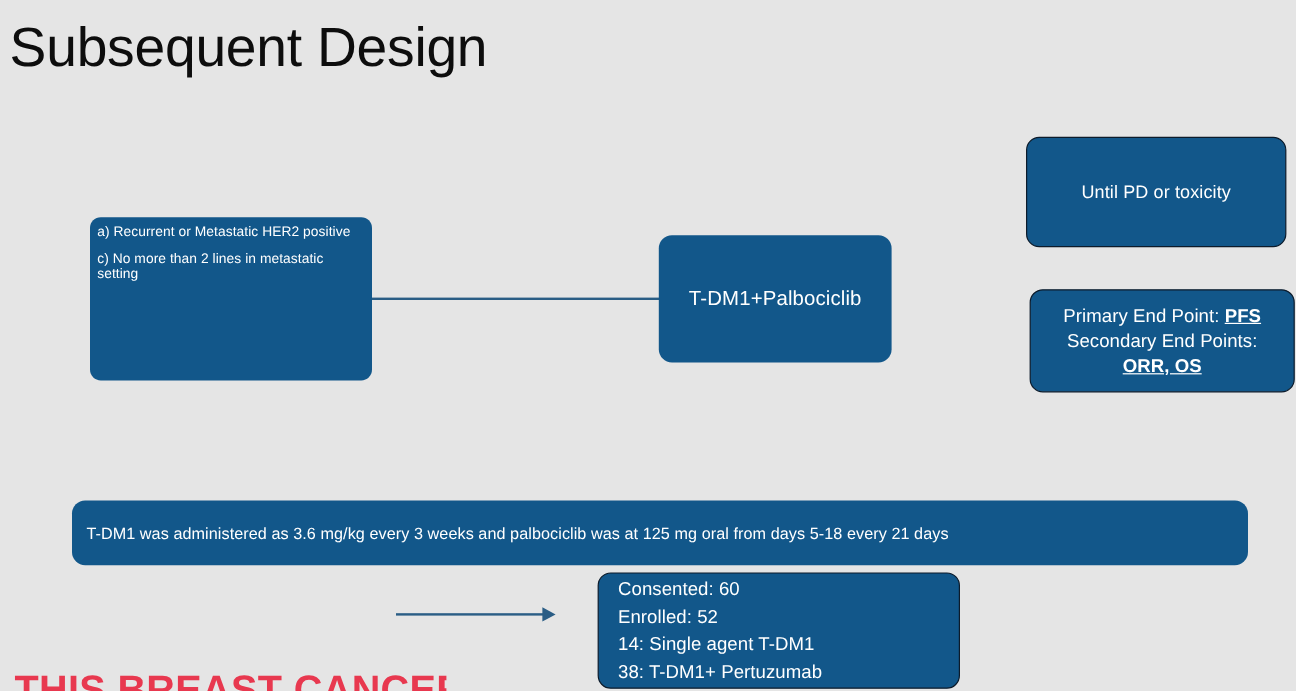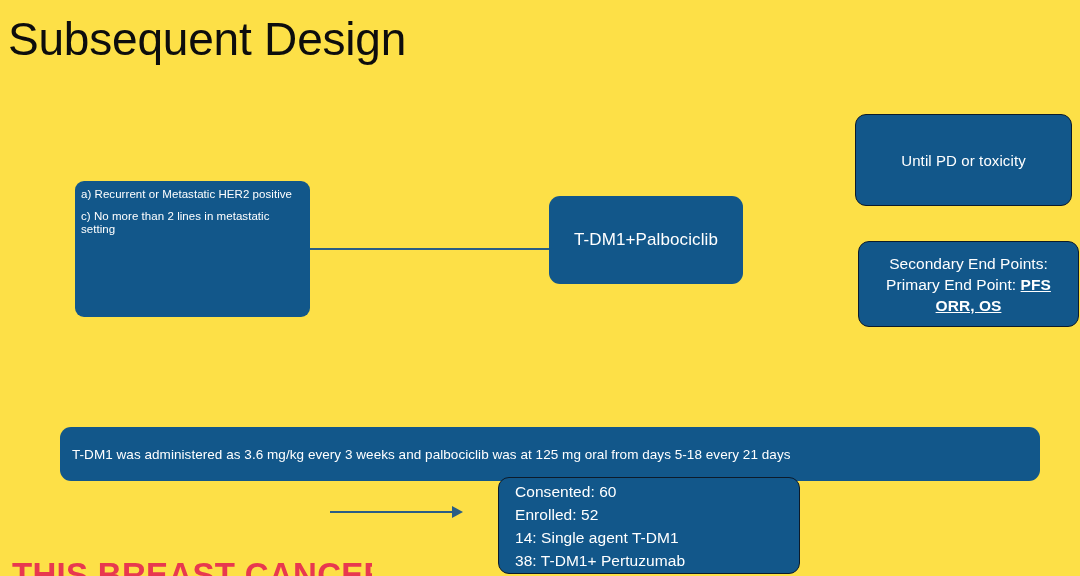--- a/index.html
+++ b/index.html
@@ -15,21 +15,21 @@
     overflow: hidden;
     position: relative;
     -webkit-font-smoothing: antialiased;
   }
 
   .slide {
     position: absolute;
     inset: 0;
     width: 1080px;
     height: 576px;
-    background: #fde047;
+    background: #e5e5e5;
     overflow: hidden;
   }
 
   
   .slide-title {
     position: absolute;
     left: 8px;
     top: 14px;
     font-size: 46px;
     font-weight: 400;
@@ -70,21 +70,21 @@
     margin-bottom: 8px;
     letter-spacing: 0.05px;
   }
   #eligibility-box .crit-line:last-child { margin-bottom: 0; }
 
   
   #treatment-box {
     left: 549px;
     top: 196px;
     width: 194px;
-    height: 88px;
+    height: 106px;
     border-radius: 11px;
     align-items: center;
     font-size: 17px;
     letter-spacing: 0.1px;
   }
 
   
   #until-pd-box {
     left: 820px;
     top: 114px;
@@ -111,21 +111,21 @@
   }
   #endpoints-box .ep-line { white-space: nowrap; }
   #endpoints-box .ep-emph {
     font-weight: bold;
     text-decoration: underline;
   }
 
   
   #dosing-banner {
     left: 60px;
-    top: 427px;
+    top: 417px;
     width: 980px;
     height: 54px;
     border-radius: 11px;
     padding-left: 12px;
     font-size: 13.5px;
     letter-spacing: 0.05px;
   }
 
   
   #planned-enrollment-box {
@@ -213,22 +213,22 @@
 
   <div class="box" id="treatment-box">
     <div>T-DM1+Palbociclib</div>
   </div>
 
   <div class="box outlined" id="until-pd-box">
     <div>Until PD or toxicity</div>
   </div>
 
   <div class="box outlined" id="endpoints-box">
+    <div class="ep-line"><span>Primary End Point: </span><span class="ep-emph">PFS</span></div>
     <div class="ep-line">Secondary End Points:</div>
-    <div class="ep-line"><span>Primary End Point: </span><span class="ep-emph">PFS</span></div>
     <div class="ep-line ep-emph">ORR, OS</div>
   </div>
 
   <div class="box" id="dosing-banner">
     <div>T-DM1 was administered as 3.6 mg/kg every 3 weeks and palbociclib was at 125 mg oral from days 5-18 every 21 days</div>
   </div>
 
 
   <div class="connector-line" id="enrollment-accrual-connector"></div>
   <div id="enrollment-accrual-arrowhead"></div>

